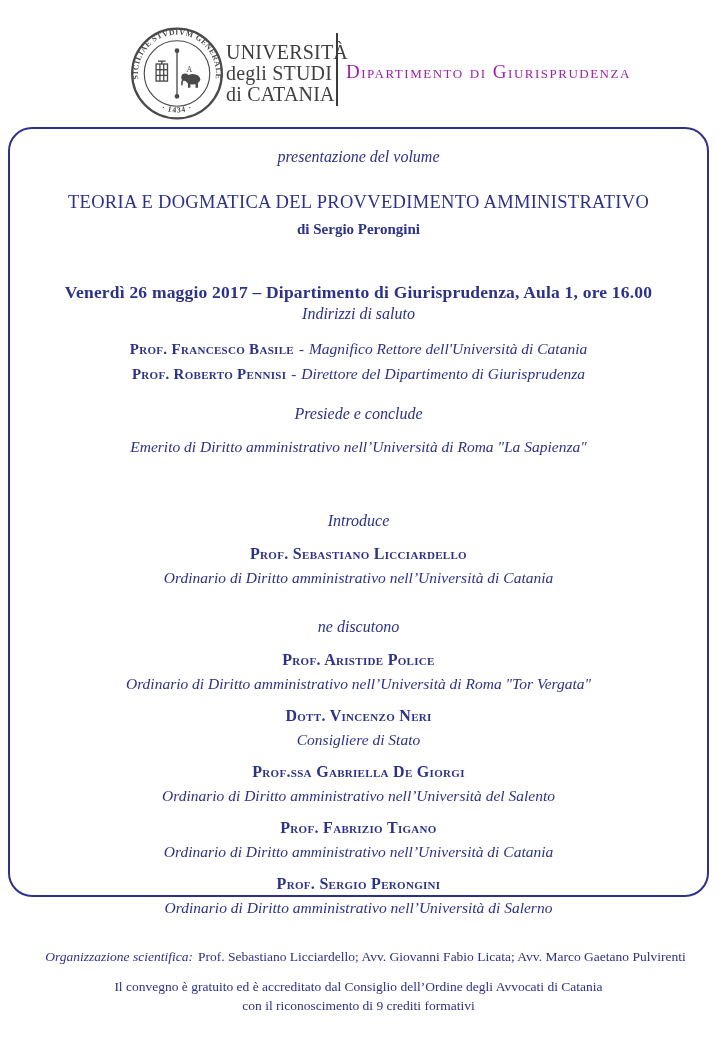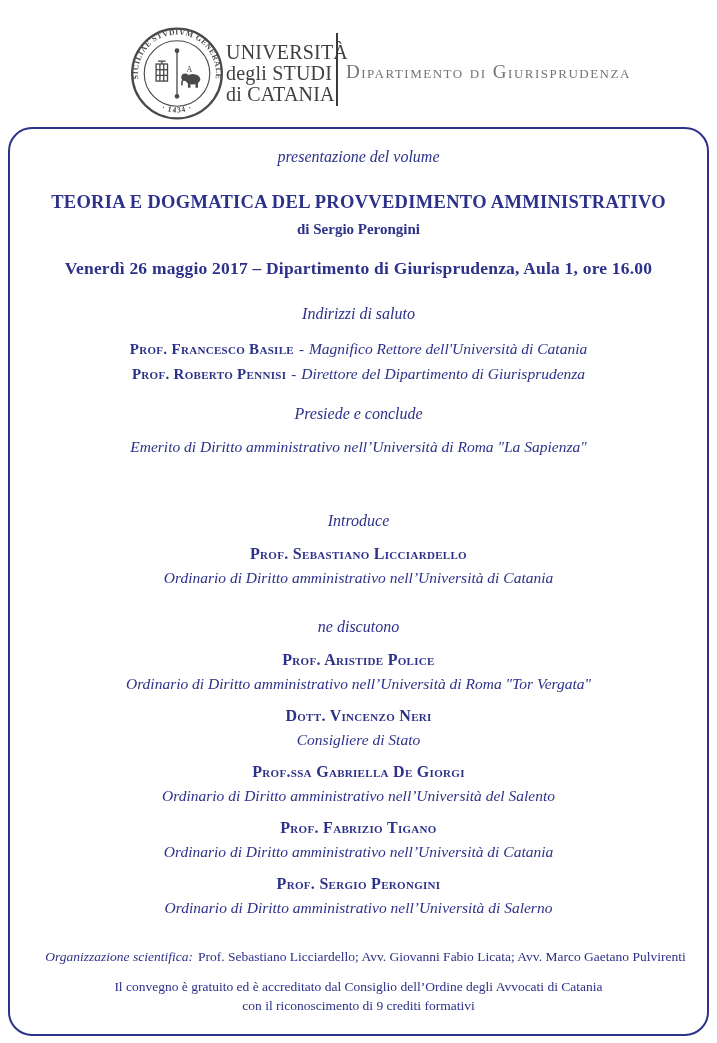--- a/index.html
+++ b/index.html
@@ -15,34 +15,34 @@
   .header { position:absolute; top:0; left:0; width:717px; height:127px; }
   .seal { position:absolute; left:127px; top:26px; width:100px; height:95px; }
   .uni-name {
     position:absolute; left:226px; top:42px;
     font-size:20px; line-height:21px; color:#404040; letter-spacing:.2px;
     white-space:nowrap;
   }
   .header-divider { position:absolute; left:336px; top:33px; width:2px; height:73px; background:#3a3a3a; }
   .dept {
     position:absolute; left:346px; top:61px; white-space:nowrap;
-    font-variant:small-caps; font-size:19px; letter-spacing:1.5px; color:#737373;
+    font-variant:small-caps; font-size:19px; letter-spacing:1.5px; color:#a21caf;
   }
 
   
   .box {
-    position:absolute; left:8px; top:127px; width:701px; height:909px;
+    position:absolute; left:8px; top:127px; width:701px; height:770px;
     border:2px solid #2c3189; border-radius:24px; background:#ffffff;
   }
   .line { position:absolute; left:0; width:100%; text-align:center; white-space:nowrap; }
 
   .kicker, .sec-heading { font-style:italic; font-size:16px; }
-  .event-title { font-weight:bold; font-size:18.5px; letter-spacing:.3px; }
+  .event-title { font-weight:normal; font-size:18.5px; letter-spacing:.3px; }
   .event-author { font-weight:bold; font-size:15px; }
-  .event-date { font-weight:bold; font-size:17.5px; letter-spacing:.2px; }
+  .event-date { font-weight:bold; font-size:17.5px; letter-spacing:.2px;margin-top:24px; }
 
   .entry { position:absolute; left:0; width:100%; text-align:center; line-height:23.5px; white-space:nowrap; }
   .person-name { font-weight:bold; font-variant:small-caps; font-size:16px; letter-spacing:.3px; }
   .greet .person-name { font-size:15px; }
   .person-role { font-style:italic; font-size:15.5px; }
   .sep { font-size:15px; margin:0 5px; }
 
   .org-line { font-size:13.5px;padding-left:14px; }
   .org-label { font-style:italic; margin-right:5px; }
   .note { line-height:19px; font-size:13.5px; }

